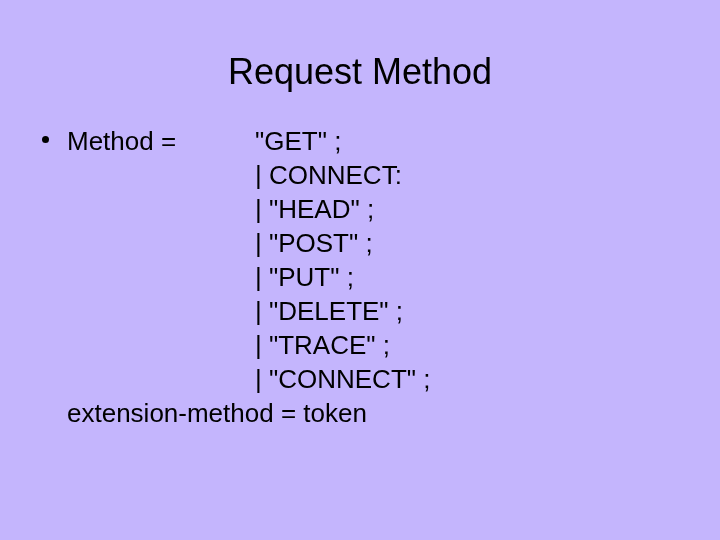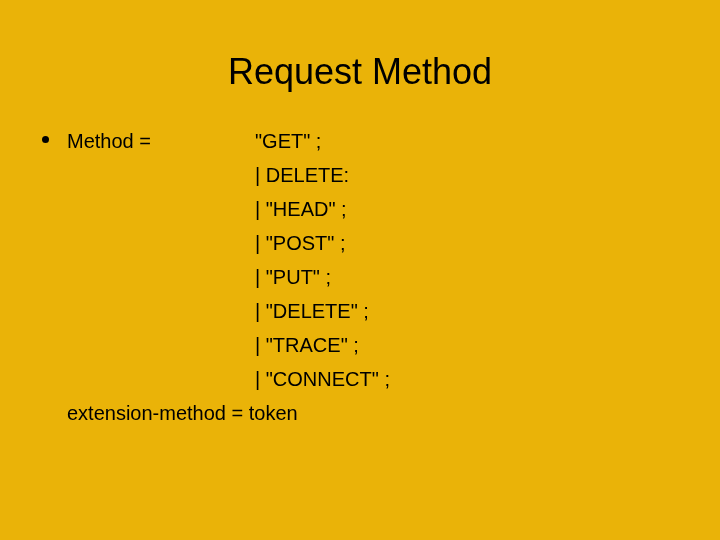--- a/index.html
+++ b/index.html
@@ -9,42 +9,42 @@
     background: #ffffff;
   }
   body {
     font-family: "Liberation Sans", sans-serif;
     color: #000000;
   }
   #slide {
     position: relative;
     width: 720px;
     height: 540px;
-    background: #eab308;
+    background: #c4b5fd;
     overflow: hidden;
   }
   #slide-title {
     position: absolute;
     left: 0;
     top: 50px;
     width: 720px;
     text-align: center;
     font-size: 36px;
     line-height: 44px;
     font-weight: normal;
     letter-spacing: 0px;
     color: #000000;
     white-space: pre;
   }
   #body-block {
     position: absolute;
     left: 0;
     top: 124px;
     width: 656px;
-    font-size: 20px;
+    font-size: 26px;
     line-height: 34px;
     color: #000000;
   }
   .bullet-row {
     position: relative;
     display: block;
     height: 34px;
     white-space: pre;
   }
   .bullet-dot {
@@ -95,21 +95,21 @@
 
   <div id="body-block">
 
     <div class="bullet-row">
       <span class="bullet-dot"></span>
       <span class="bullet-label">Method =</span>
       <span class="alt-line">"GET" ;</span>
     </div>
 
     <div class="alt-row">
-      <span class="alt-line">| DELETE:</span>
+      <span class="alt-line">| CONNECT:</span>
     </div>
     <div class="alt-row">
       <span class="alt-line">| "HEAD" ;</span>
     </div>
     <div class="alt-row">
       <span class="alt-line">| "POST" ;</span>
     </div>
     <div class="alt-row">
       <span class="alt-line">| "PUT" ;</span>
     </div>

